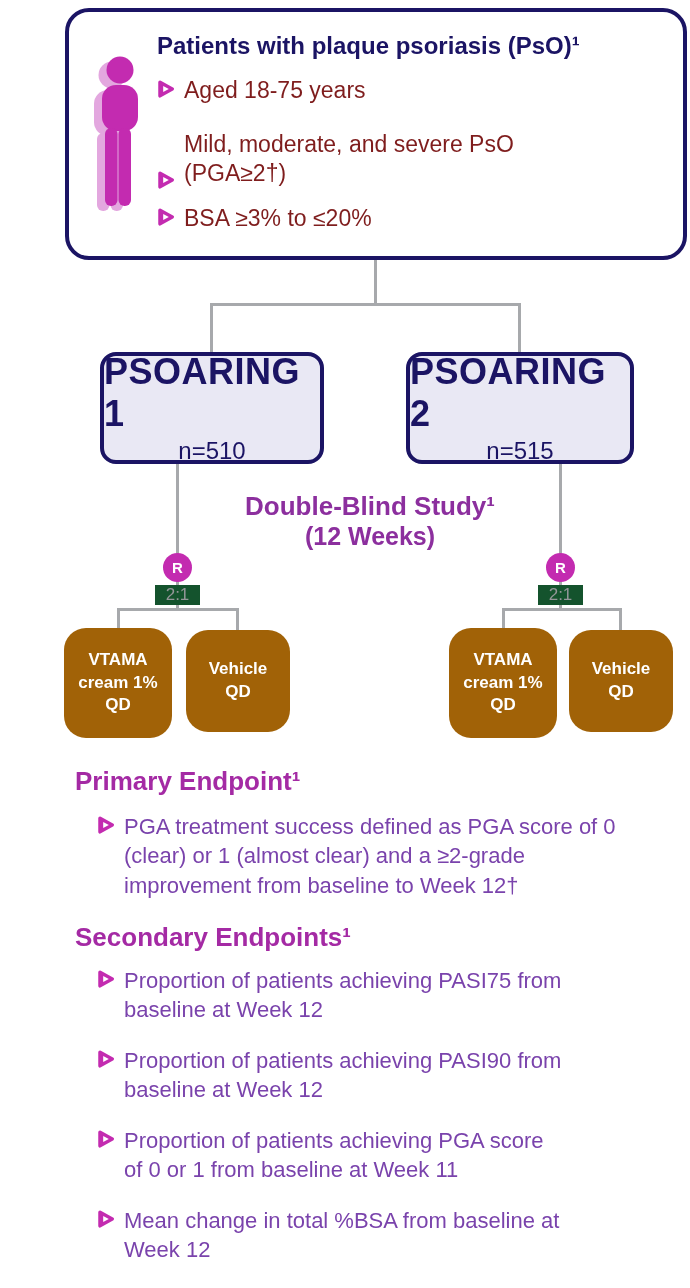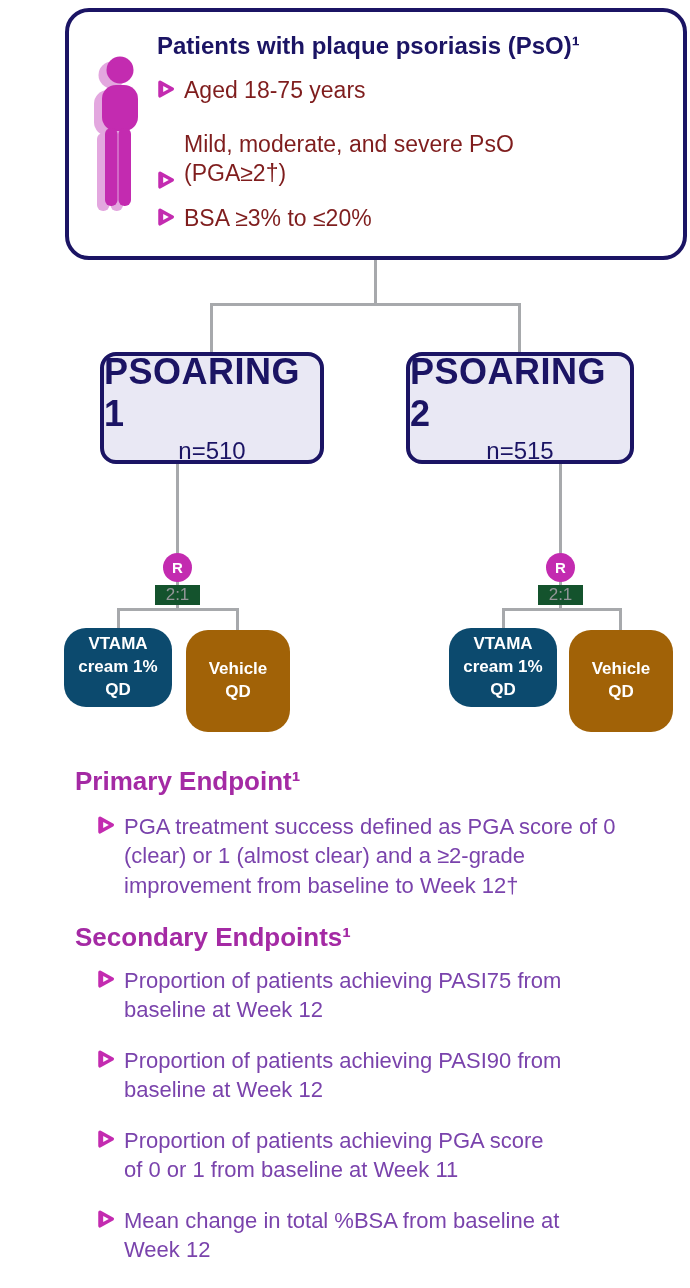--- a/index.html
+++ b/index.html
@@ -49,21 +49,21 @@
   .ratio{
     position:absolute;top:585px;width:45px;text-align:center;background:#14532d;
     color:#949699;font-size:17px;
   }
 
   
   .arm{
     position:absolute;border-radius:22px;color:#fff;font-weight:bold;font-size:17px;
     text-align:center;line-height:1.35;display:flex;align-items:center;justify-content:center;
   }
-  .arm.vtama{background:#0c4a6e;top:628px;width:108px;height:79px;}
+  .arm.vtama{background:#a16207;top:628px;width:108px;height:110px;}
   .arm.vehicle{background:#a16207;top:630px;width:104px;height:102px;}
 
   
   .ep-heading{
     position:absolute;left:75px;font-size:26px;font-weight:bold;color:#A42AA4;
   }
   .ep-bullet{position:absolute;left:97px;display:flex;gap:9px;align-items:flex-start;}
   .ep-bullet .txt{font-size:22px;color:#7A43AC;line-height:1.33;}
 </style>
 </head>
@@ -137,20 +137,24 @@
 
   <div class="study-box" style="left:100px;width:224px;">
     <div class="study-name">PSOARING 1</div>
     <div class="study-n">n=510</div>
   </div>
   <div class="study-box" style="left:406px;width:228px;">
     <div class="study-name">PSOARING 2</div>
     <div class="study-n">n=515</div>
   </div>
 
+  <div class="double-blind">
+    <div class="db1">Double-Blind Study¹</div>
+    <div class="db2">(12 Weeks)</div>
+  </div>
 
   <div class="r-circle" style="left:163px;">R</div>
   <div class="r-circle" style="left:546px;">R</div>
   <div class="ratio" style="left:155px;">2:1</div>
   <div class="ratio" style="left:538px;">2:1</div>
 
   <div class="arm vtama pre" style="left:64px;">VTAMA
 cream 1%
 QD</div>
   <div class="arm vehicle pre" style="left:186px;">Vehicle

